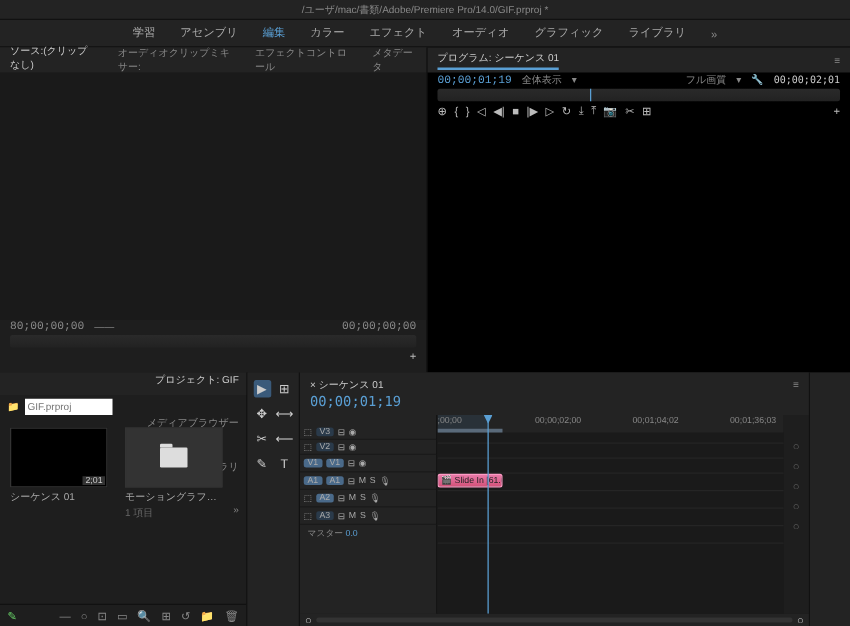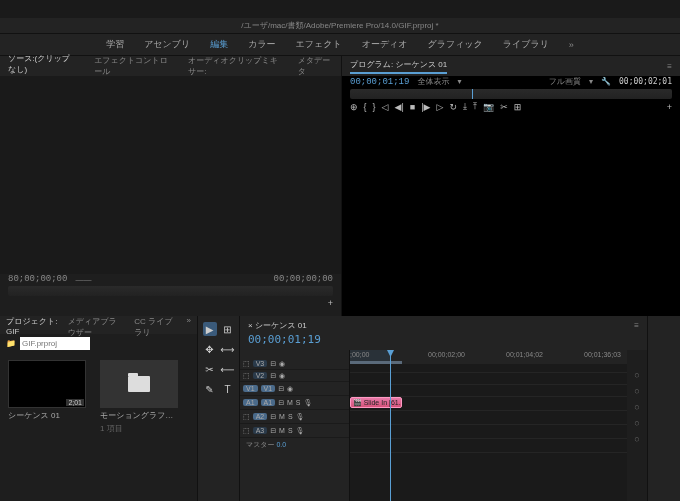--- a/index.html
+++ b/index.html
@@ -1,17 +1,17 @@
 <!DOCTYPE html>
 <html><head>
 <meta charset="utf-8">
 <style>
 * { margin: 0; padding: 0; box-sizing: border-box; font-family: "Hiragino Sans", "Meiryo", sans-serif; }
 body { background: #1a1a1a; color: #ccc; font-size: 9px; width: 680px; height: 501px; overflow: hidden; }
-.titlebar { height: 16px; background: #232323; text-align: center; line-height: 16px; color: #888; font-size: 8px; border-bottom: 1px solid #111; margin-top: 18px; }
+.titlebar { height: 16px; background: #232323; text-align: center; line-height: 16px; color: #888; font-size: 8px; border-bottom: 1px solid #111; }
 .workspace-tabs { height: 22px; background: #232323; display: flex; align-items: center; justify-content: center; gap: 20px; border-bottom: 1px solid #111; }
 .workspace-tabs span { color: #aaa; cursor: pointer; }
 .workspace-tabs span.active { color: #5a9fd4; }
 .workspace-tabs .chevrons { color: #888; }
 .main { display: flex; height: 260px; }
 .source-pane { width: 342px; background: #1e1e1e; display: flex; flex-direction: column; border-right: 1px solid #111; }
 .program-pane { flex: 1; background: #000000; display: flex; flex-direction: column; }
 .panel-tabs { height: 20px; display: flex; align-items: center; gap: 16px; padding: 0 8px; background: #232323; font-size: 8px; color: #888; }
 .panel-tabs span { cursor: pointer; }
 .panel-tabs span.active { color: #ccc; border-bottom: 2px solid #5a9fd4; padding-bottom: 2px; }
@@ -29,21 +29,21 @@
 .dur { color: #ccc; font-family: monospace; text-align: center; }
 .scrub { height: 10px; background: linear-gradient(#2a2a2a,#222); border-radius: 2px; position: relative; }
 .scrub .mark { position: absolute; top:0; bottom:0; background:#5a9fd4; width:1px; }
 .btns { display: flex; gap: 6px; align-items: center; justify-content: center; color: #bbb; font-size: 9px; }
 .btns span { cursor: pointer; }
 .lower { display: flex; height: 203px; }
 .project-pane { width: 198px; background: #1e1e1e; border-right: 1px solid #111; display: flex; flex-direction: column; }
 .tools-pane { width: 42px; background: #232323; display: flex; flex-direction: column; align-items: center; gap: 6px; padding: 6px 0; border-right: 1px solid #111; }
 .timeline-pane { flex: 1; background: #1e1e1e; display: flex; flex-direction: column; border-right: 1px solid #111; }
 .audio-pane { width: 32px; background: #232323; }
-.proj-tabs { height: 18px; display:flex; align-items:flex-start; gap:10px; padding: 0 6px; background:#232323; font-size:8px; color:#888; }
+.proj-tabs { height: 18px; display:flex; align-items:flex-end; gap:24px; padding: 0 6px; background:#232323; font-size:8px; color:#888;flex-direction:column; }
 .proj-tabs span.active { color:#ccc; }
 .proj-search { height: 18px; display:flex; align-items:center; padding: 0 6px; gap: 4px; color:#666; font-size:8px; }
 .proj-search input { background:#ffffff; border:none; color:#888; width:70px; font-size:8px; padding:2px; }
 .proj-meta { padding: 2px 8px; color:#888; font-size:8px; text-align:right; }
 .proj-grid { flex:1; display:flex; gap: 14px; padding: 8px; }
 .proj-item { width: 78px; display:flex; flex-direction:column; gap:2px; }
 .proj-thumb { width:78px; height:48px; background:#000; border:1px solid #333; position:relative; }
 .proj-thumb.folder { background:#333; display:flex; align-items:center; justify-content:center; }
 .proj-thumb .dur-badge { position:absolute; bottom:1px; right:1px; background:#333; color:#ccc; font-size:7px; padding:0 2px; }
 .proj-label { font-size:8px; color:#aaa; overflow:hidden; white-space:nowrap; text-overflow:ellipsis; }
@@ -95,22 +95,22 @@
   <span>オーディオ</span>
   <span>グラフィック</span>
   <span>ライブラリ</span>
   <span class="chevrons">»</span>
 </div>
 
 <div class="main">
   <div class="source-pane">
     <div class="panel-tabs">
       <span class="active">ソース:(クリップなし)</span>
+      <span>オーディオクリップミキサー:</span>
       <span>エフェクトコントロール</span>
-      <span>オーディオクリップミキサー:</span>
       <span>メタデータ</span>
     </div>
     <div class="source-body"></div>
     <div class="transport">
       <div class="tc-row">
         <span class="tc">80;00;00;00</span>
         <span class="fit">——</span>
         <span class="spacer"></span>
         <span class="tc">00;00;00;00</span>
       </div>

